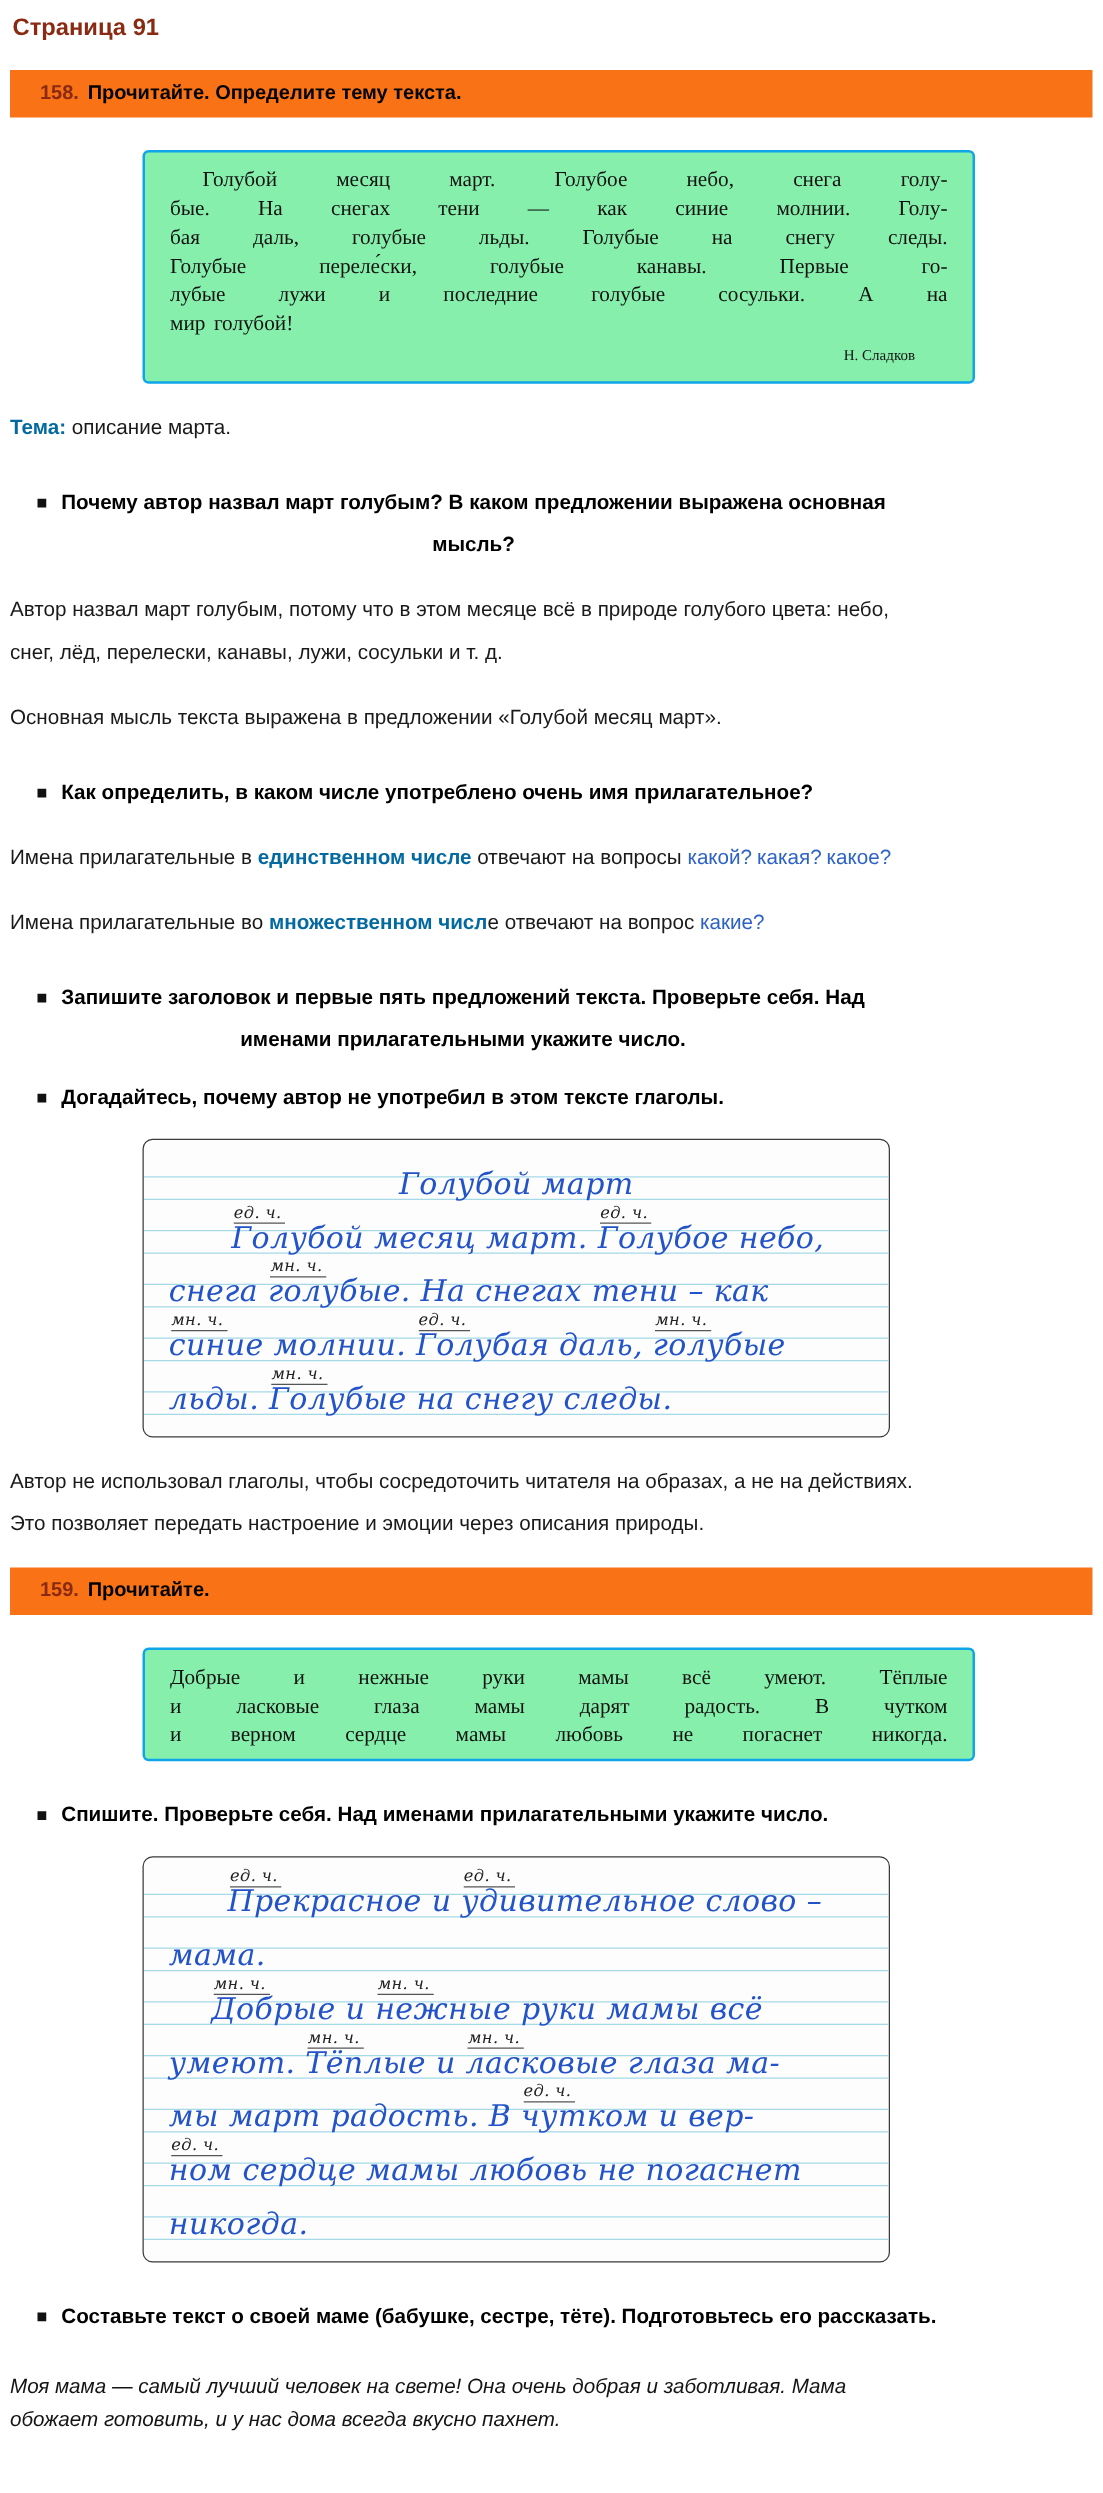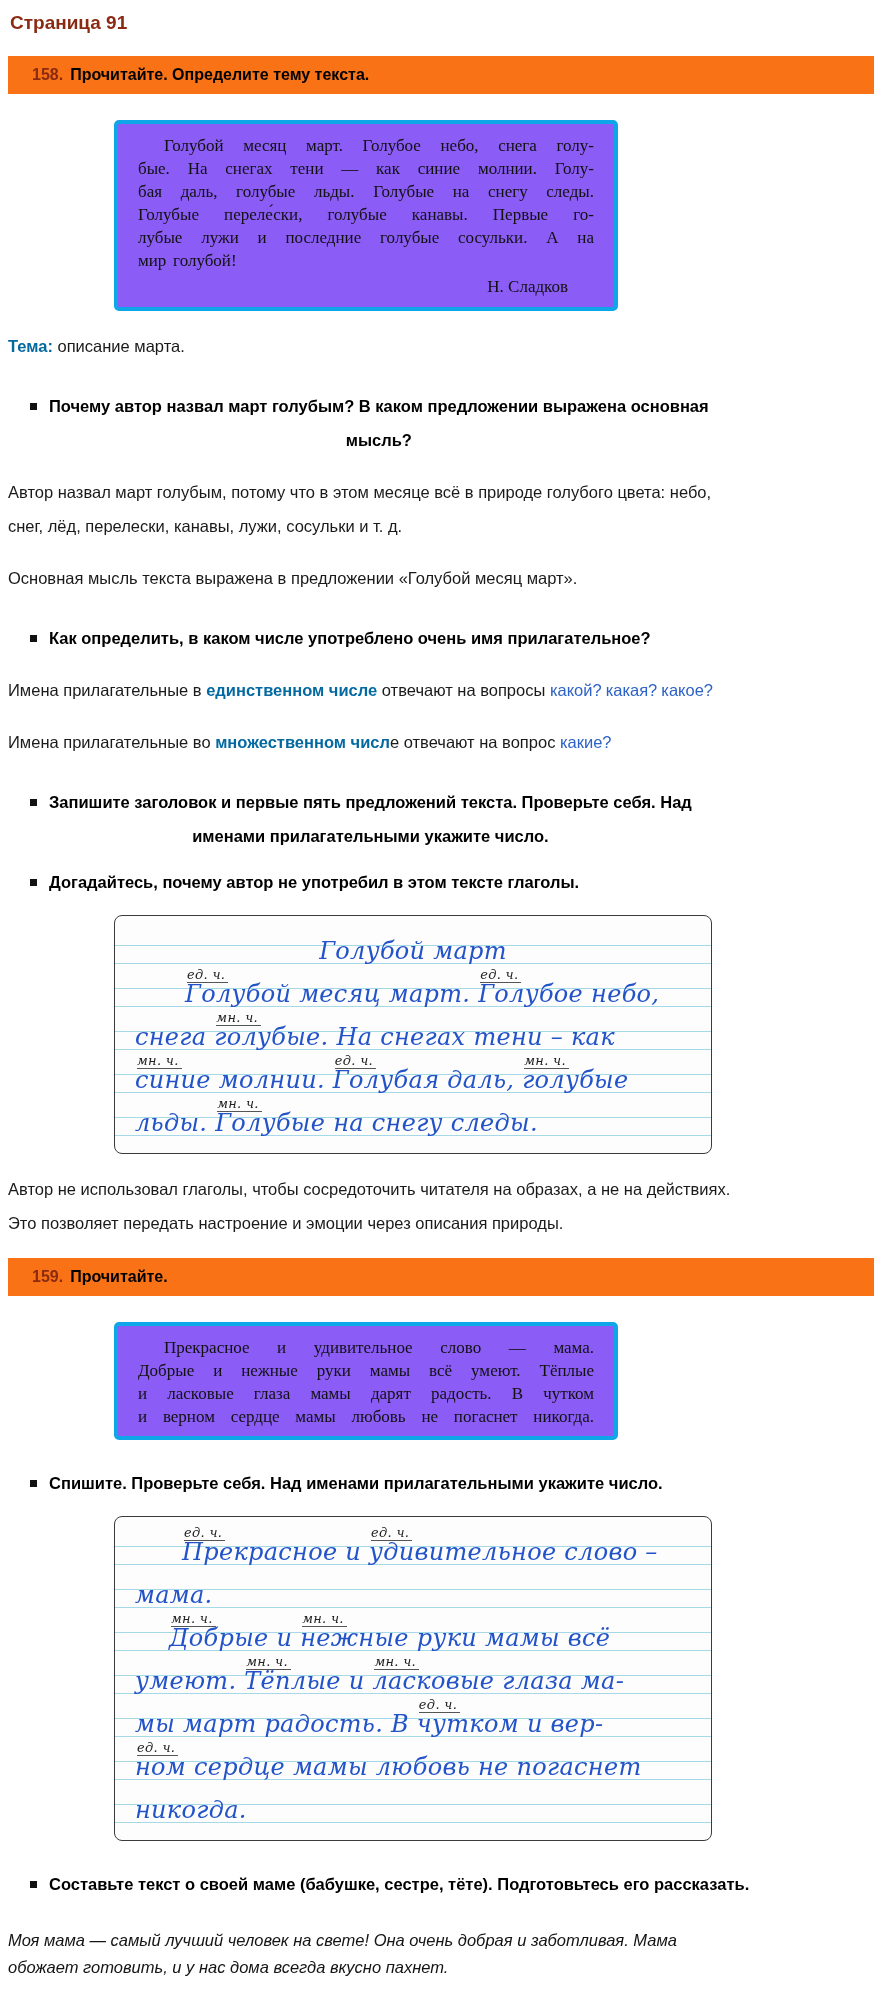--- a/index.html
+++ b/index.html
@@ -13,30 +13,30 @@
     margin:6px 0 22px 2px;
   }
   .ex-header{
     background:#f97316; font-size:16px; font-weight:700;
     padding:10px 10px 10px 24px; margin:18px 0 0 0;
   }
   .ex-num{color:#8a2a12; margin-right:7px;}
   .ex-title{color:#000;}
 
   .book-box{
-    box-sizing:border-box; width:504px; margin:26px 0 10px 106px;
-    border:4px solid #0ea5e9; border-radius:5px; background:#8b5cf6;
+    box-sizing:border-box; width:666px; margin:26px 0 10px 106px;
+    border:2px solid #0ea5e9; border-radius:5px; background:#86efac;
     padding:10px 20px 8px 20px;
     font-family:"Liberation Serif","DejaVu Serif",serif; font-size:17px; color:#111;
   }
   .ex-line{line-height:23px; text-align:justify; text-align-last:justify; word-spacing:2.5px;}
   .ex-line.first{text-indent:26px;}
   .ex-line.short-last{text-align-last:left;}
   .ex-author{text-align:right; line-height:25px; padding-right:26px; margin-top:2px;
-    font-family:"Liberation Serif","DejaVu Serif",serif; font-size:17px;}
+    font-family:"Liberation Serif","DejaVu Serif",serif; font-size:12px;}
 
   p.body{font-size:16.5px; line-height:34px; margin:18px 0; white-space:pre-line;}
   p.body b{color:#0369a1;}
   .lnk{color:#2d62c6; margin-right:4px; text-decoration:none; cursor:pointer;}
 
   .bullet-item{display:flex; margin:26px 0 16px 6px;text-align:center;}
   .bullet-item + .bullet-item{margin-top:-4px;}
   .sq{flex:0 0 auto; width:7px; height:7px; background:#111; margin:14px 12px 0 16px;}
   .bullet-text{font-weight:700; font-size:16.5px; line-height:34px; color:#000; white-space:pre-line;}
 
@@ -128,21 +128,20 @@
 
   <p class="body">Автор не использовал глаголы, чтобы сосредоточить читателя на образах, а не на действиях.
 Это позволяет передать настроение и эмоции через описания природы.</p>
 
   <div class="ex-header">
     <span class="ex-num">159.</span><span class="ex-title">Прочитайте.</span>
   </div>
 
   <div class="book-box">
     <div id="ex2-lines">
-        <div class="ex-line first">Прекрасное и удивительное слово — мама.</div>
         <div class="ex-line">Добрые и нежные руки мамы всё умеют. Тёплые</div>
         <div class="ex-line">и ласковые глаза мамы дарят радость. В чутком</div>
         <div class="ex-line">и верном сердце мамы любовь не погаснет никогда.</div>
       </div>
   </div>
 
   <div class="bullet-item">
     <span class="sq"></span>
     <div class="bullet-text">Спишите. Проверьте себя. Над именами прилагательными укажите число.</div>
   </div>

